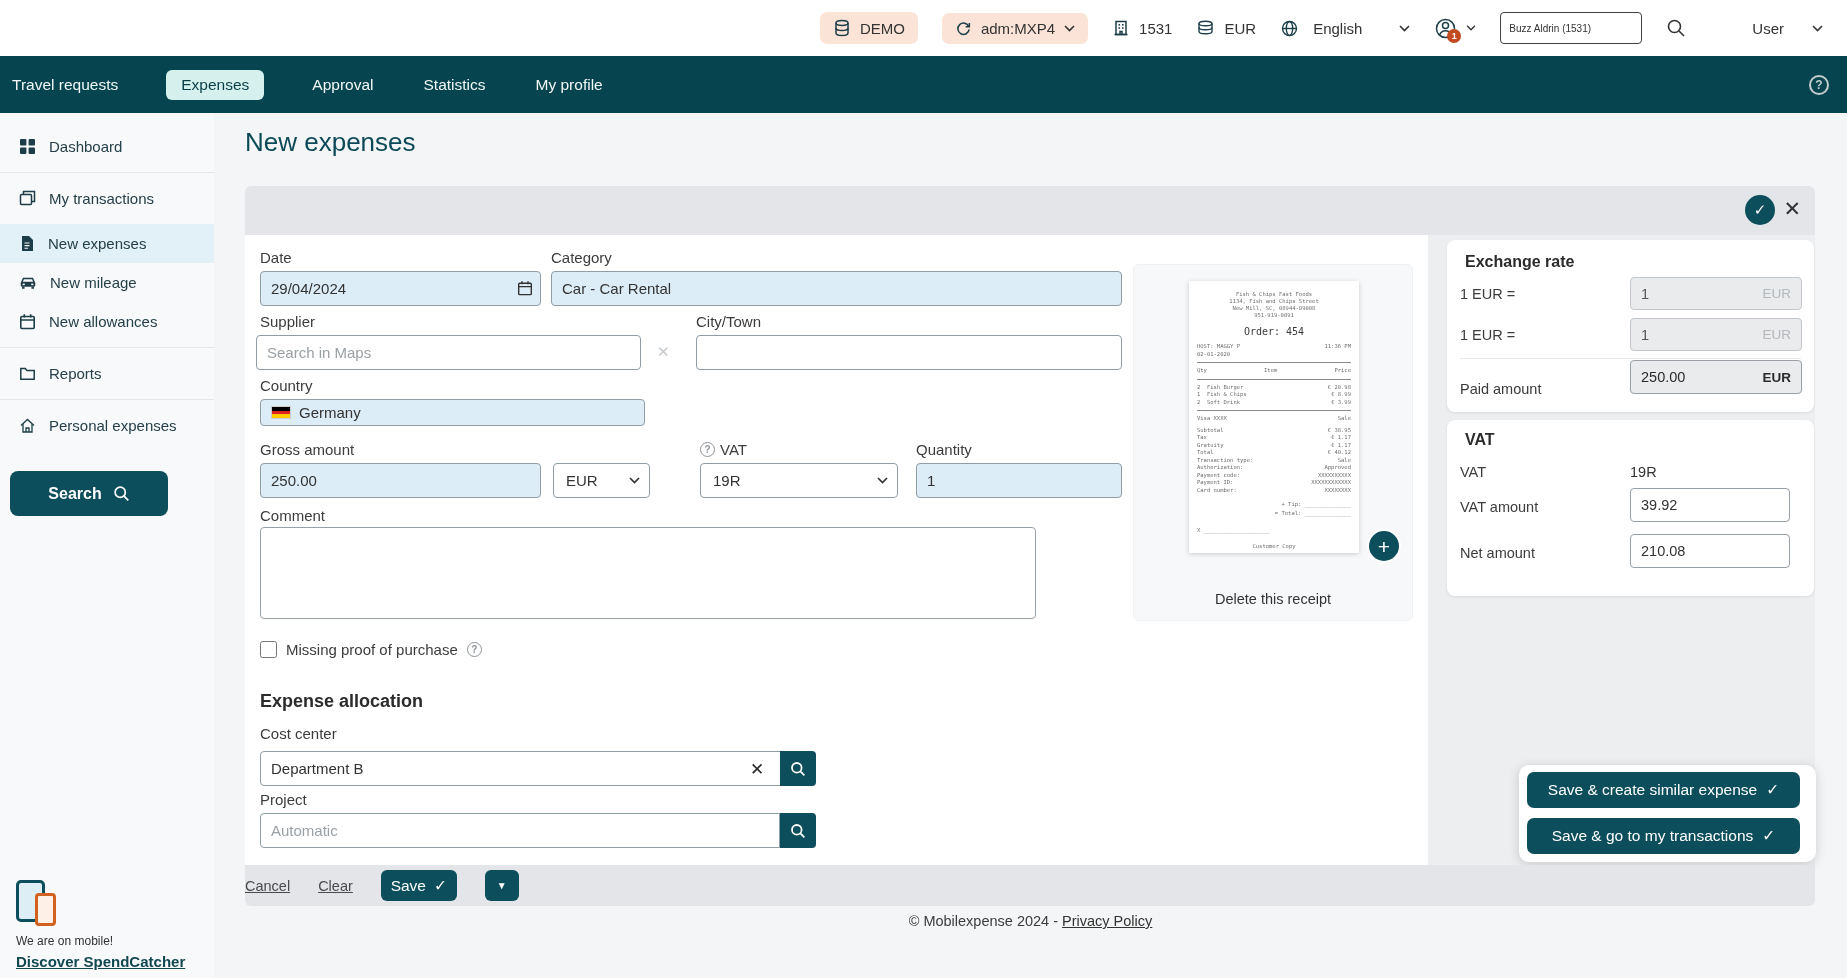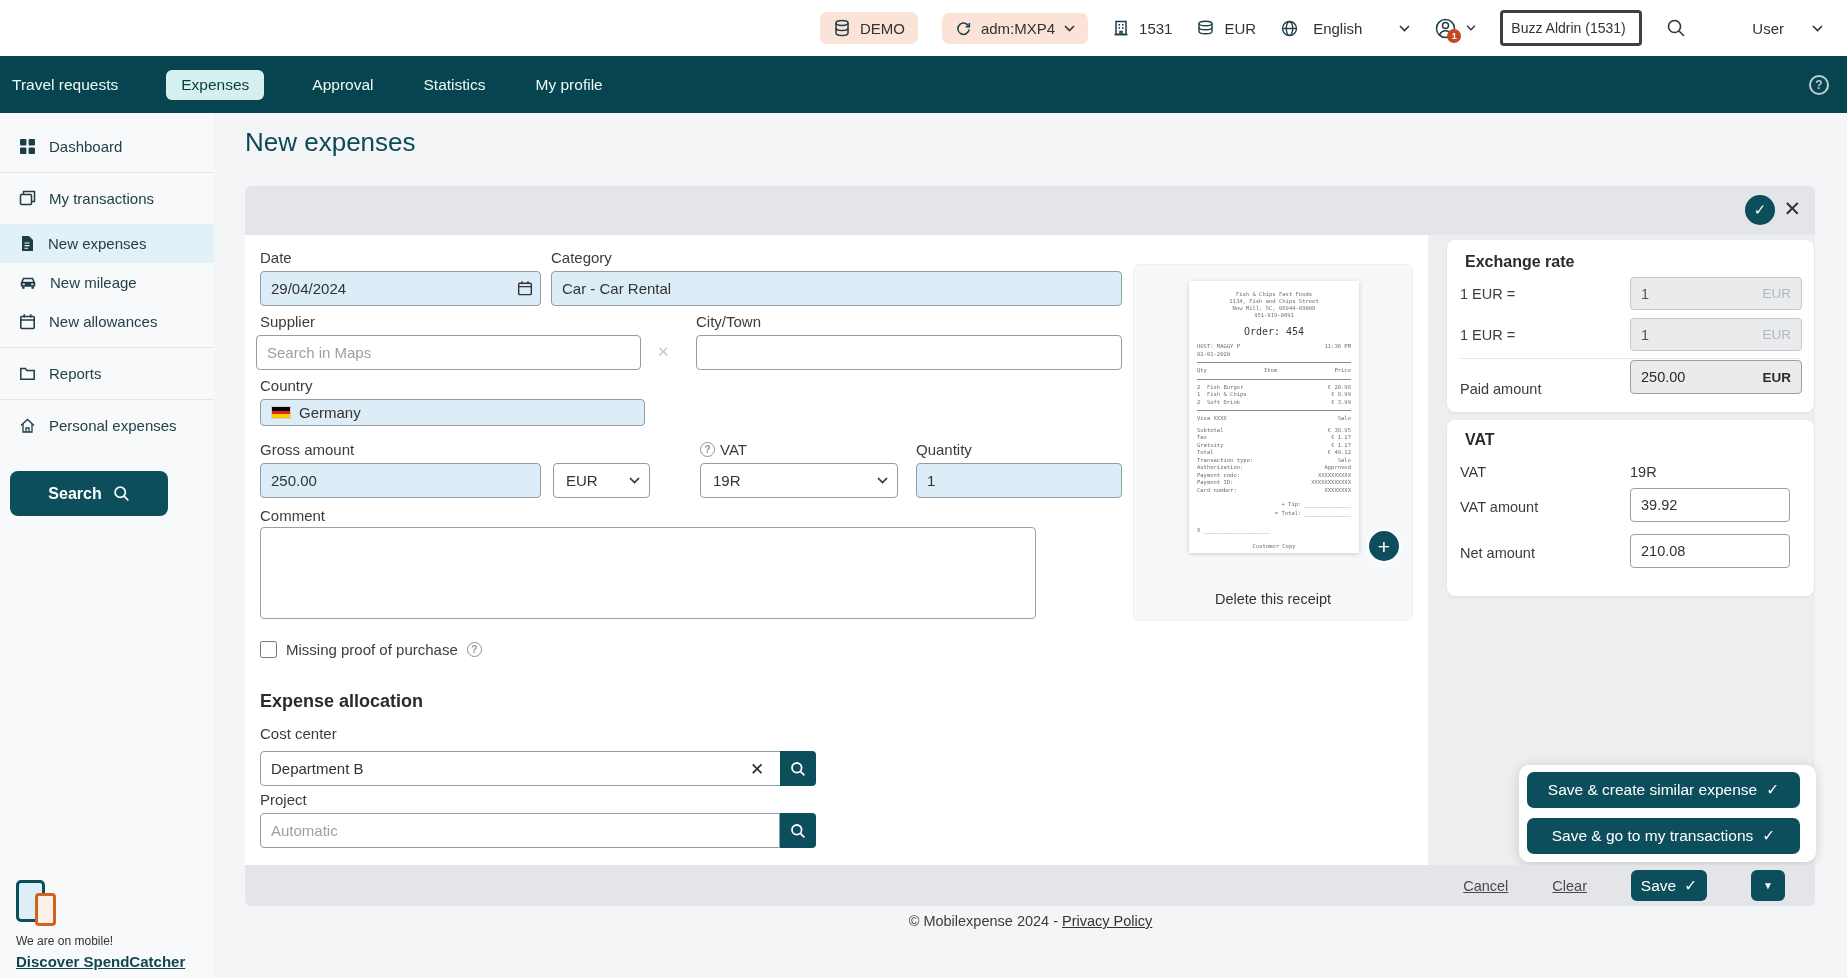--- a/index.html
+++ b/index.html
@@ -7,22 +7,22 @@
   body { font-family:"Liberation Sans","DejaVu Sans",sans-serif; background:#f4f5f6; overflow:hidden; color:#333; }
   .app { position:relative; width:1847px; height:978px; }
   svg { display:block; }
 
   
   .topbar { position:absolute; top:0; left:0; width:100%; height:56px; background:#ffffff;
             display:flex; align-items:center; justify-content:flex-end; gap:24px; padding-right:24px; }
   .pill { display:flex; align-items:center; gap:9px; background:#fbe4d7; border-radius:7px;
           padding:7px 13px; font-size:15px; color:#333; cursor:pointer; }
   .hitem { display:flex; align-items:center; gap:9px; font-size:15px; color:#333; cursor:pointer; }
-  .user-search { width:142px; height:30px; border:3px solid #404040; border-radius:4px;
-                 font-size:14px; padding:15px 8px; color:#333; font-family:inherit; }
+  .user-search { width:142px; height:30px; border:1px solid #404040; border-radius:4px;
+                 font-size:10px; padding:15px 8px; color:#333; font-family:inherit; }
   .role { margin-left:42px; gap:28px; }
   .avatar-wrap { position:relative; }
   .notif-badge { position:absolute; right:-4px; bottom:-3px; width:14px; height:14px; border-radius:50%;
                  background:#c14a21; color:#fff; font-size:9px; font-weight:bold;
                  display:flex; align-items:center; justify-content:center; }
 
   
   .navbar { position:absolute; top:56px; left:0; width:100%; height:57px; background:#06454f;
             display:flex; align-items:center; gap:46px; padding-left:10px; }
   .tab { color:#f2f7f7; font-size:15.5px; cursor:pointer; padding:6px 2px; white-space:nowrap; }
@@ -49,22 +49,22 @@
            border-radius:4px; background:#fdf0e7; }
   .promo-text { font-size:12px; color:#333; margin-bottom:5px; }
   .promo-link { font-size:15px; font-weight:bold; color:#114751; text-decoration:underline; cursor:pointer; }
 
   
   .page-title { position:absolute; left:245px; top:127px; font-size:26px; color:#0c4a57; font-weight:400; }
 
   .form-region { position:absolute; left:245px; top:186px; width:1570px; height:720px; }
   .strip-top { position:absolute; left:0; top:0; width:100%; height:49px; background:#e3e5e8; border-radius:6px 6px 0 0; }
   .strip-bottom { position:absolute; left:0; top:679px; width:100%; height:41px; background:#e3e5e8;
-                  border-radius:0 0 6px 6px; display:flex; align-items:center; justify-content:flex-end;
-                  gap:44px; padding-right:30px; }
+                  border-radius:0 0 6px 6px; display:flex; align-items:center; justify-content:flex-start;
+                  gap:28px; padding-right:30px; }
   .body-gray { position:absolute; left:1183px; right:0; top:49px; height:630px; background:#eceef0; }
   .panel-white { position:absolute; left:0; top:49px; width:1183px; height:630px; background:#ffffff; }
 
   .check-circle { position:absolute; right:40px; top:9px; width:30px; height:30px; border-radius:50%;
                   background:#0d4e5c; color:#fff; font-size:15px; display:flex; align-items:center;
                   justify-content:center; cursor:pointer; border:none; }
   .close-x { position:absolute; right:14px; top:11px; font-size:21px; color:#333; cursor:pointer;
              background:none; border:none; font-family:inherit; }
 
   .flabel { position:absolute; font-size:15px; color:#3c3c3c; white-space:nowrap; display:flex; align-items:center; gap:5px; }

